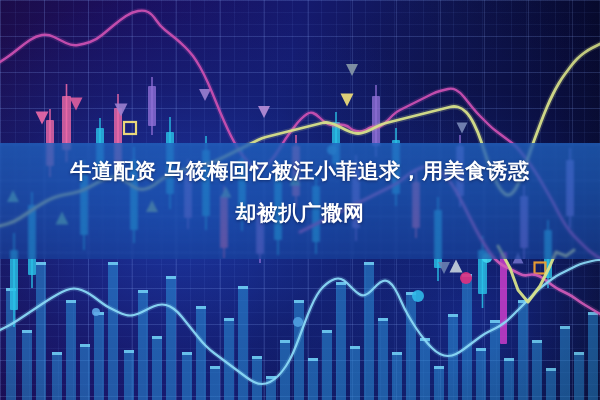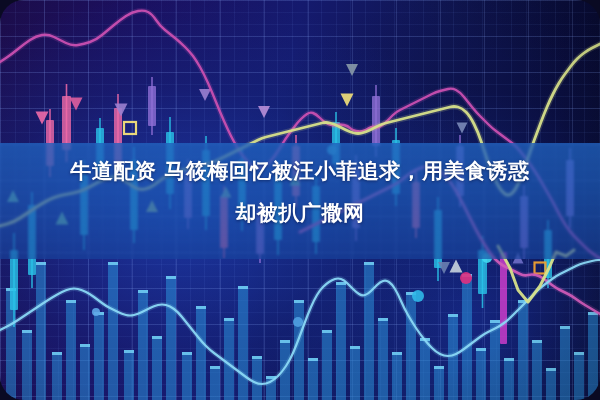--- a/index.html
+++ b/index.html
@@ -5,21 +5,20 @@
   html,body{margin:0;padding:0;background:#0a0a23;}
   #stage{
     position:relative;
     width:600px;height:400px;
     overflow:hidden;
     font-family:"DejaVu Sans","Liberation Sans",sans-serif;
     background:
       radial-gradient(ellipse 420px 300px at 30% 55%, rgba(28,60,170,0.85) 0%, rgba(20,40,130,0.45) 45%, rgba(10,12,60,0) 75%),
       radial-gradient(ellipse 360px 420px at 78% 80%, rgba(24,46,150,0.75) 0%, rgba(12,20,80,0.3) 55%, rgba(8,8,45,0) 80%),
       linear-gradient(100deg, #1d0d4e 0%, #1b1061 22%, #151a6e 45%, #0f1550 68%, #090c38 86%, #06081f 100%);
-    border-radius: 24px;
   }
   
   .grid{position:absolute;inset:0;
     background-image:
       repeating-linear-gradient(to right, rgba(150,180,255,0.17) 0 1px, transparent 1px 44px),
       repeating-linear-gradient(to bottom, rgba(150,180,255,0.15) 0 1px, transparent 1px 36px);
     pointer-events:none;}
   .grid.fine{
     background-image:
       repeating-linear-gradient(to right, rgba(120,160,255,0.08) 0 1px, transparent 1px 14.6px),

